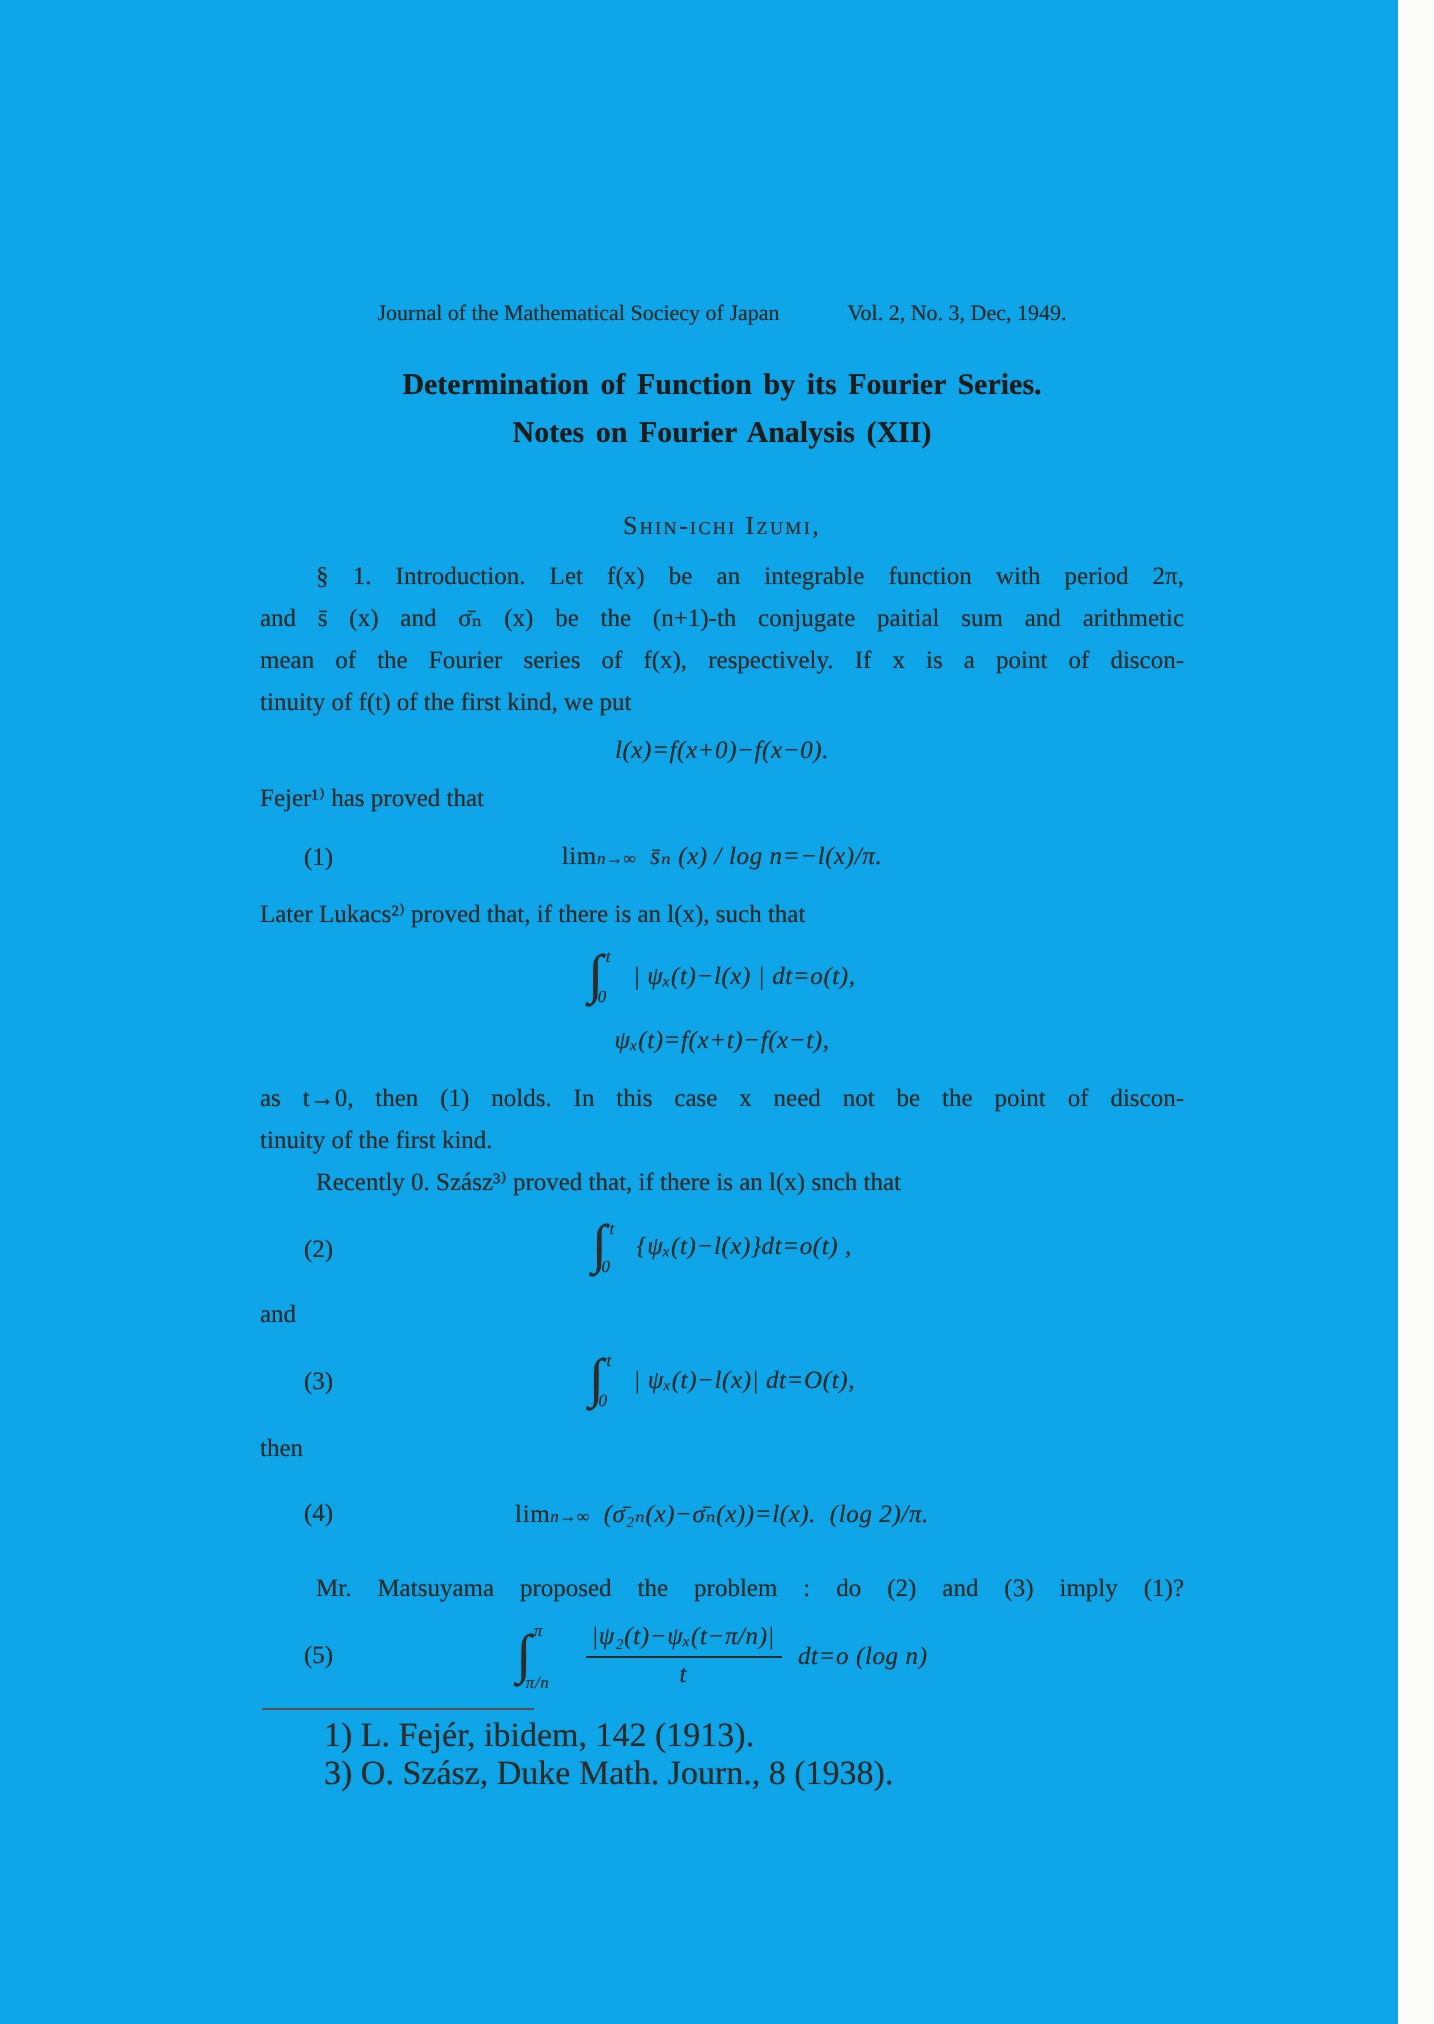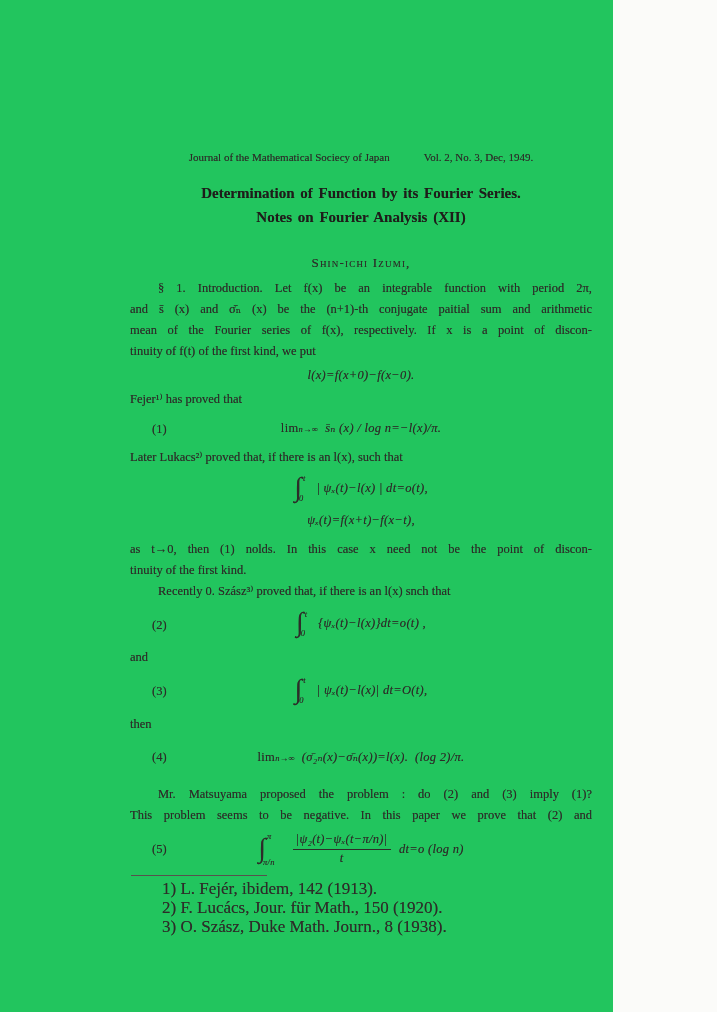--- a/index.html
+++ b/index.html
@@ -1,19 +1,19 @@
 <!DOCTYPE html>
 <html><head>
 <meta charset="utf-8">
 <style>
   html,body { margin:0; padding:0; background:#fbfbf9; }
   .page {
     position:relative;
-    width:613px; height:1012px;
-    background:#22c55e;
+    width:699px; height:1012px;
+    background:#0ea5e9;
     font-family:"Liberation Serif","DejaVu Serif",serif;
     color:#2e2c29;
     overflow:hidden;
   }
   .content {
     position:absolute; left:130px; top:150px; width:462px;
     font-size:12.5px; line-height:21px;
     text-shadow:0 0 0.4px rgba(40,38,35,0.55);
   }
   .journal-line {
@@ -157,21 +157,20 @@
         <span class="lim">
           <span class="lim-top">lim</span>
           <span class="lim-bot">n→∞</span>
         </span>
         <span class="mi">(σ̄₂ₙ(x)−σ̄ₙ(x))=l(x).  (log 2)/π.</span>
       </span>
     </div>
 
     <div class="para matsu">
       <div class="jline ind">Mr. Matsuyama proposed the problem :  do (2) and (3) imply (1)?</div>
-      <div class="jline">This problem seems to be negative.  In this paper we prove that (2) and</div>
     </div>
 
     <div class="eqrow tall" style="margin-top:6px;">
       <span class="eqnum">(5)</span>
       <span class="eqbody">
         <span class="int">
           <span class="int-sign">∫</span>
           <span class="int-lims" style="height:34px;">
             <span class="int-top">π</span>
             <span class="int-bot">π/n</span>
@@ -181,18 +180,17 @@
           <span class="frac-num">|ψ₂(t)−ψₓ(t−π/n)|</span>
           <span class="frac-den">t</span>
         </span>
         <span class="mi"> dt=o (log n)</span>
       </span>
     </div>
 
     <div class="footnotes">
       <hr class="fn-rule">
       <div class="fn-line">1)  L. Fejér, ibidem, 142 (1913).</div>
-      <div class="fn-line">2)  F. Lucács, Jour. für Math., 150 (1920).</div>
       <div class="fn-line">3)  O. Szász, Duke Math. Journ., 8 (1938).</div>
     </div>
 
   </div>
 </div>
 
 </body></html>

